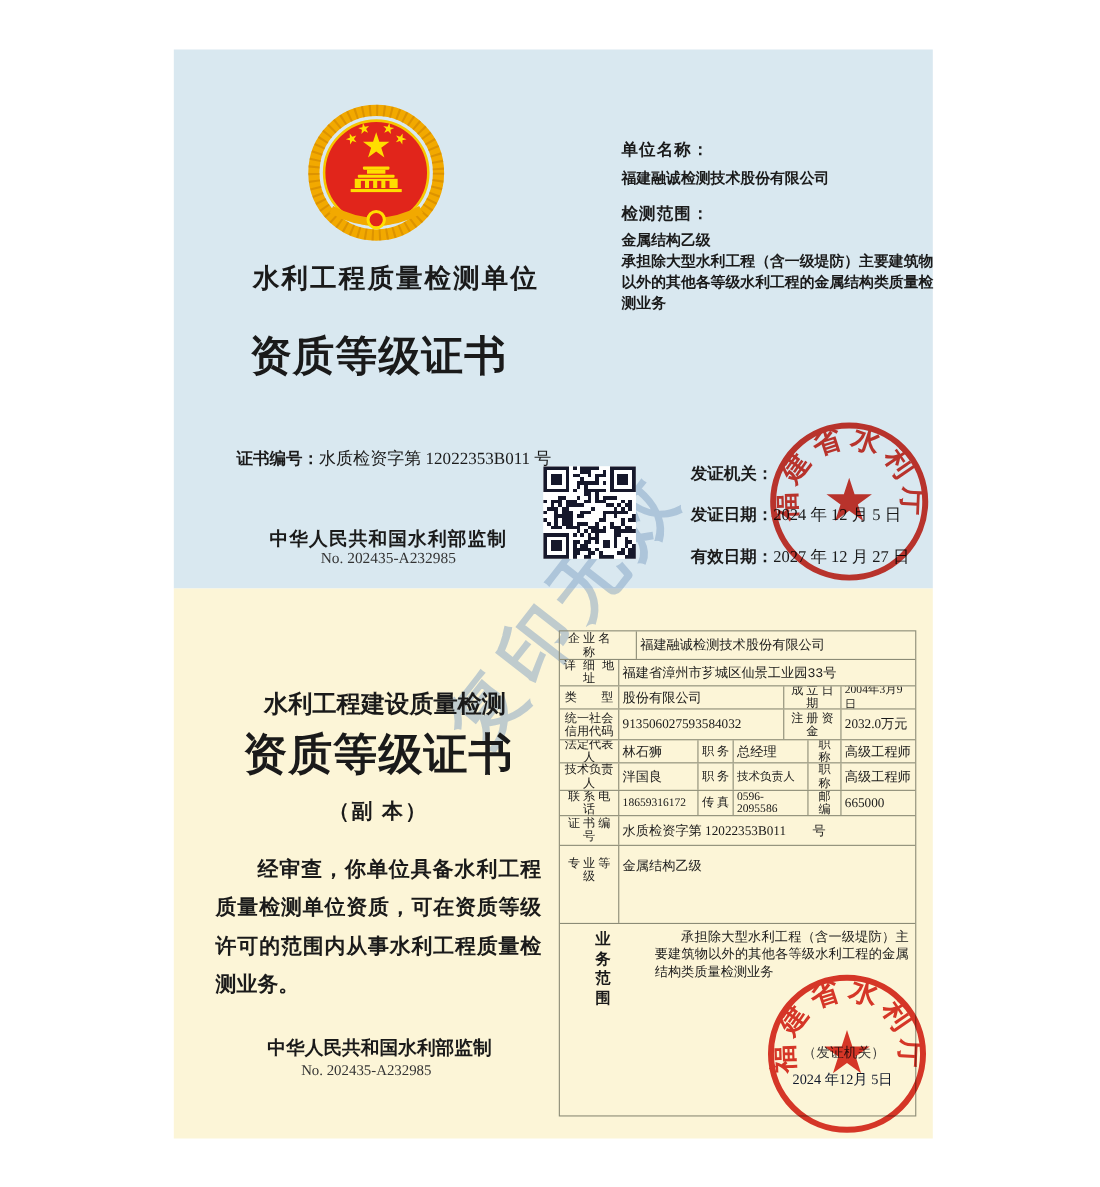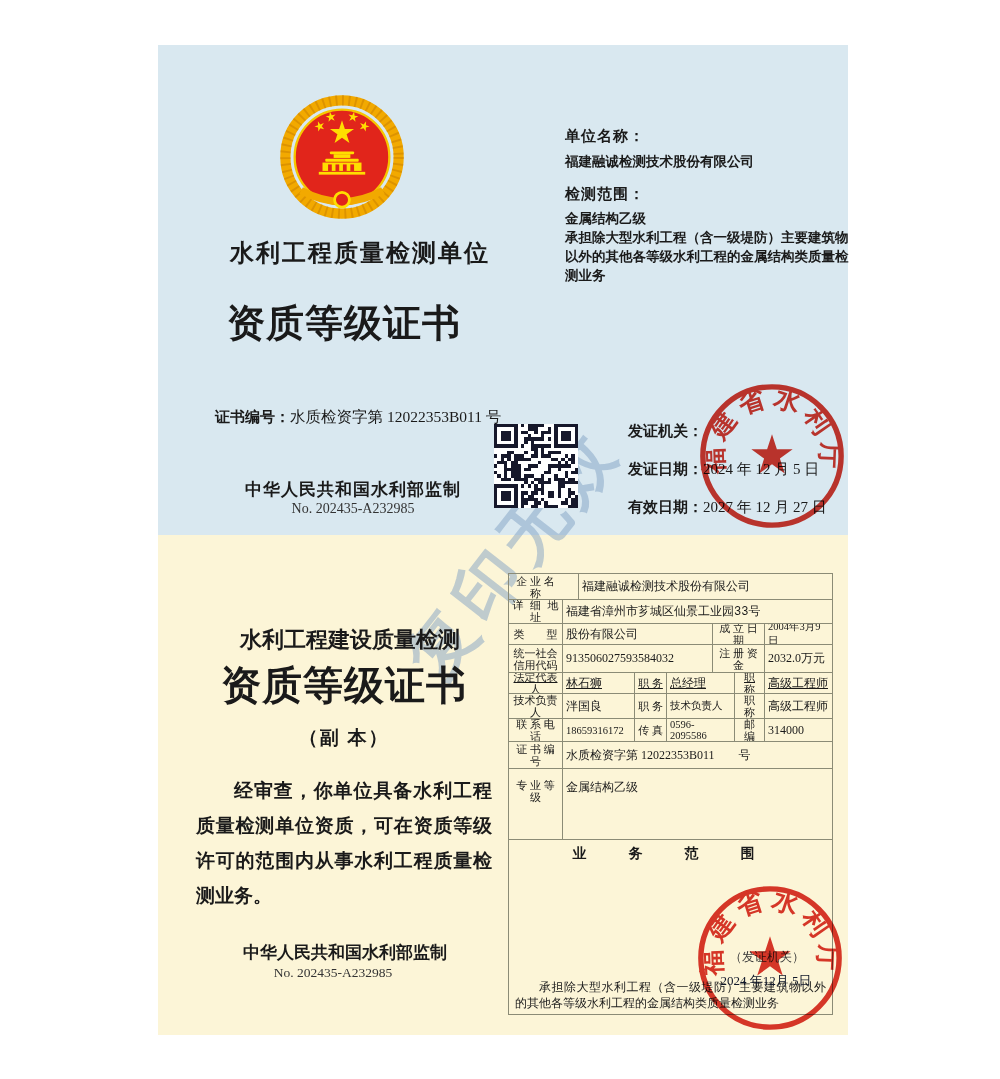--- a/index.html
+++ b/index.html
@@ -47,28 +47,28 @@
   
   .cert-table{left:508px;top:573px;width:325px;height:442px;border:1px solid #8b8b76;
               display:flex;flex-direction:column;box-sizing:border-box;font-family:"Liberation Serif",serif;}
   .trow{display:flex;border-top:1px solid #8b8b76;box-sizing:border-box;}
   .trow:first-child{border-top:none;}
   .cell{border-left:1px solid #8b8b76;box-sizing:border-box;display:flex;align-items:center;
         padding:1px 3px;overflow:hidden;font-size:12px;}
   .cell:first-child{border-left:none;}
   .cell.lab{font-size:11px;justify-content:center;text-align:center;word-break:break-all;line-height:12px;}
   .r1{height:25px;gap:16px;} .r2{height:24px;font-family:Liberation Mono, monospace;} .r3{height:21px;} .r4{height:28px;}
-  .r5{height:21px;text-decoration:underline;} .r6{height:25px;} .r7{height:23px;} .r8{height:27px;}
+  .r5{height:21px;} .r6{height:25px;} .r7{height:23px;} .r8{height:27px;}
   .r9{height:71px;} .r10{height:21px;} .r11{flex:1;}
   .w53{width:53px;flex:none;} .w72{width:72px;flex:none;} .w32{width:32px;flex:none;}
   .w68{width:68px;flex:none;} .w30{width:30px;flex:none;} .w150{width:150px;flex:none;}
   .w52{width:52px;flex:none;} .w109{width:109px;flex:none;} .grow{flex:1;}
   .cell.top{align-items:flex-start;padding-top:10px;}
   .fs10{font-size:10.5px;}
-  .scope-cell{flex:1;display:flex;flex-direction:column;padding:3px 6px;box-sizing:border-box;justify-content:space-between;}
+  .scope-cell{flex:1;display:flex;flex-direction:row;padding:3px 6px;box-sizing:border-box;justify-content:space-between;}
   .scope-header{text-align:center;font-size:14px;font-weight:700;letter-spacing:14px;margin:2px 0 4px 0;}
   .scope-text{font-size:12px;line-height:16px;text-indent:2em;text-align:justify;}
 </style>
 </head>
 <body>
 
 <div id="page">
 
   <div class="abs panel-blue"></div>
   <div class="abs panel-cream"></div>
@@ -408,21 +408,21 @@
       <div class="cell w68 fs10">技术负责人</div>
       <div class="cell lab w30">职 称</div>
       <div class="cell grow">高级工程师</div>
     </div>
     <div class="trow r7">
       <div class="cell lab w53">联 系 电 话</div>
       <div class="cell w72 fs10">18659316172</div>
       <div class="cell lab w32">传 真</div>
       <div class="cell w68 fs10">0596-2095586</div>
       <div class="cell lab w30">邮 编</div>
-      <div class="cell grow">314000</div>
+      <div class="cell grow">665000</div>
     </div>
     <div class="trow r8">
       <div class="cell lab w53">证 书 编 号</div>
       <div class="cell grow">水质检资字第 12022353B011　　号</div>
     </div>
     <div class="trow r9">
       <div class="cell lab w53 top">专 业 等 级</div>
       <div class="cell grow top">金属结构乙级</div>
     </div>
     <div class="trow r11">

